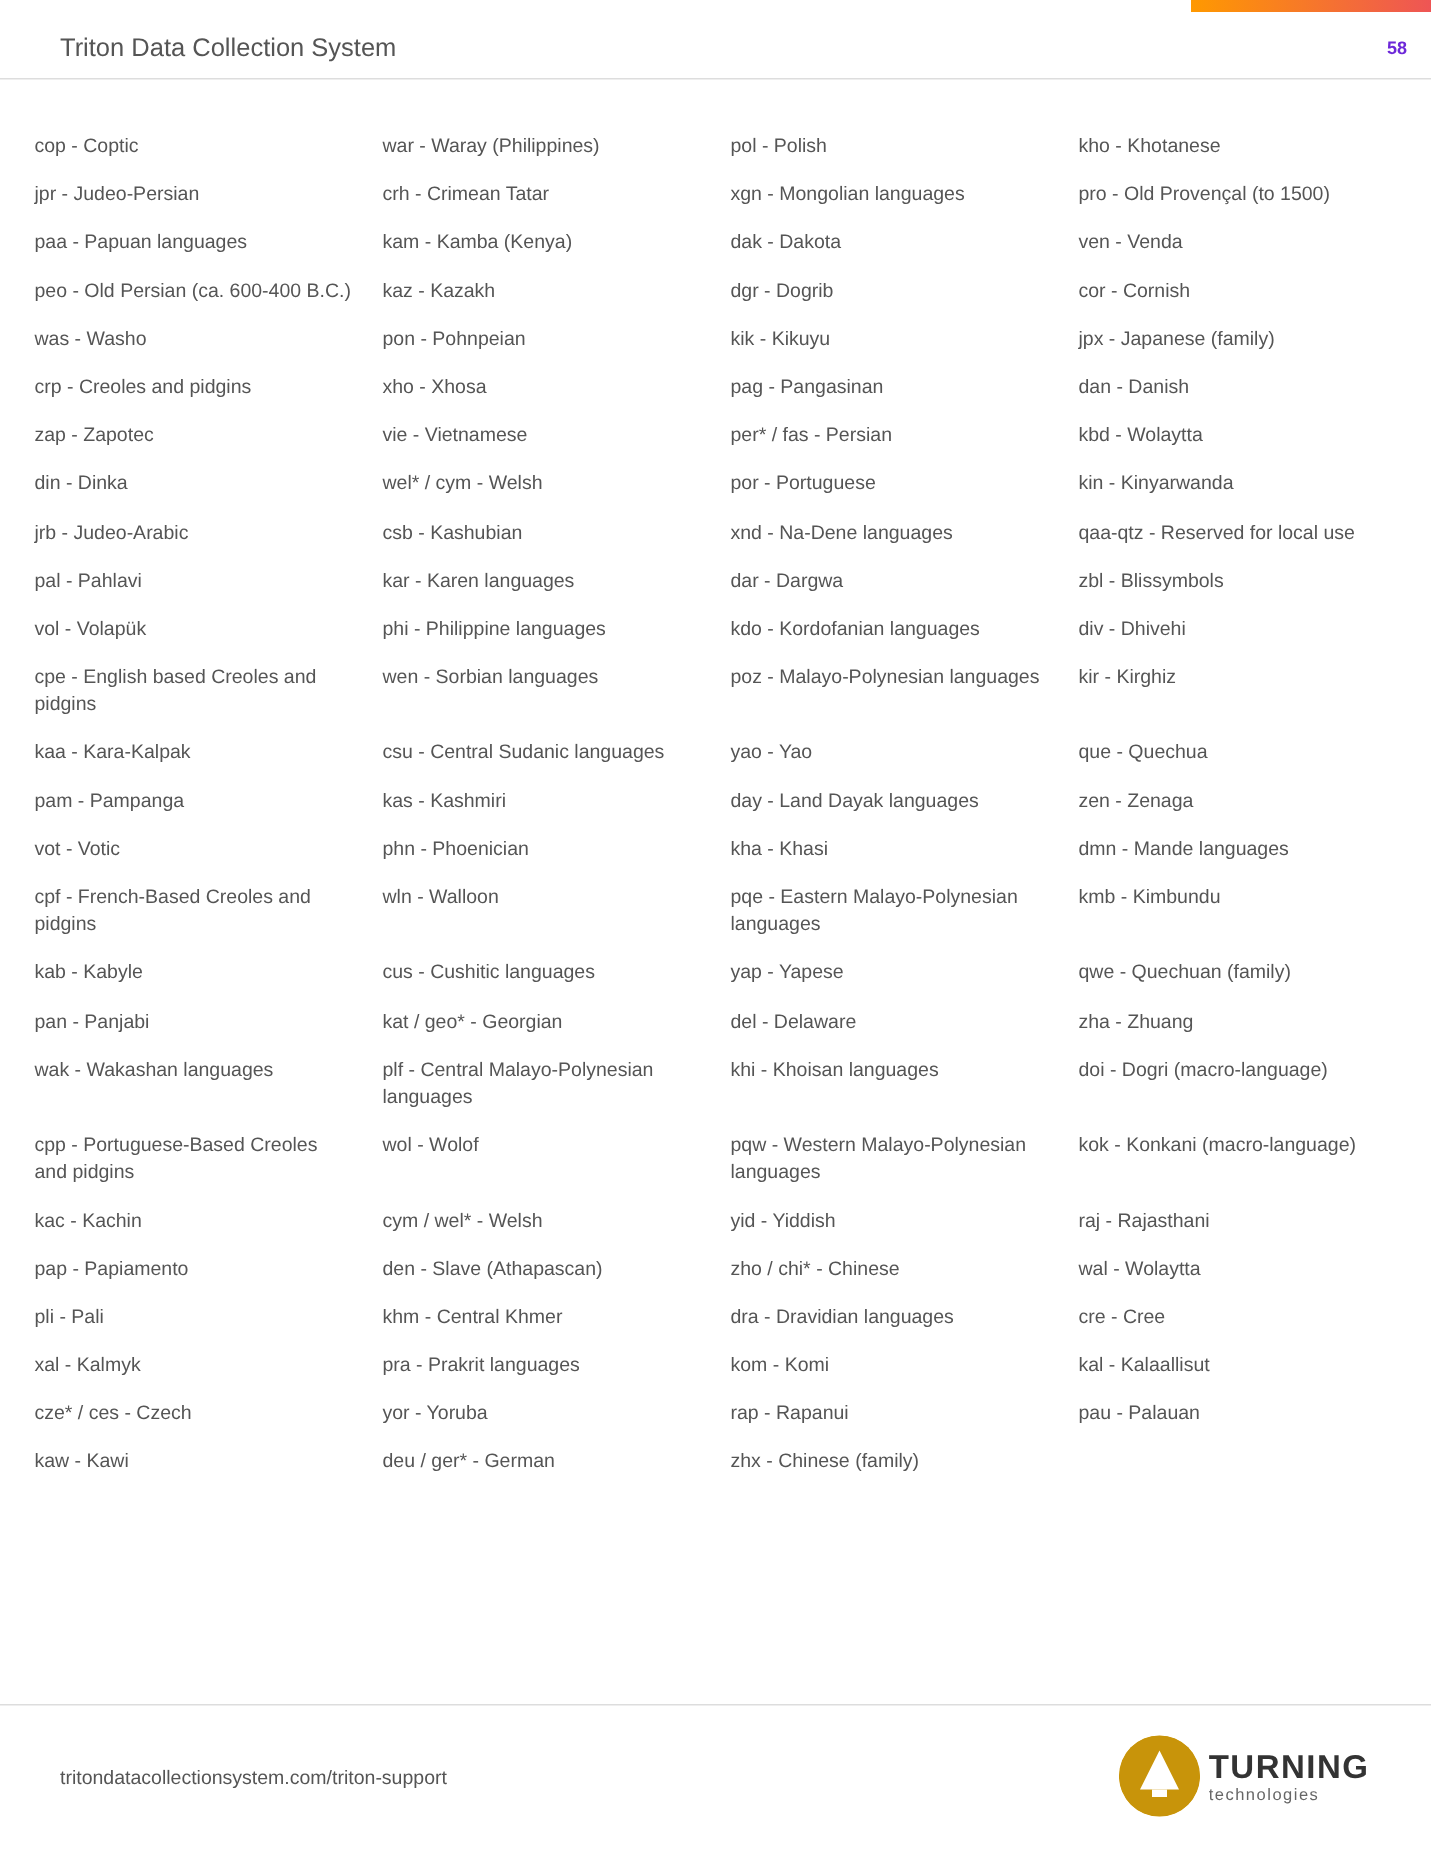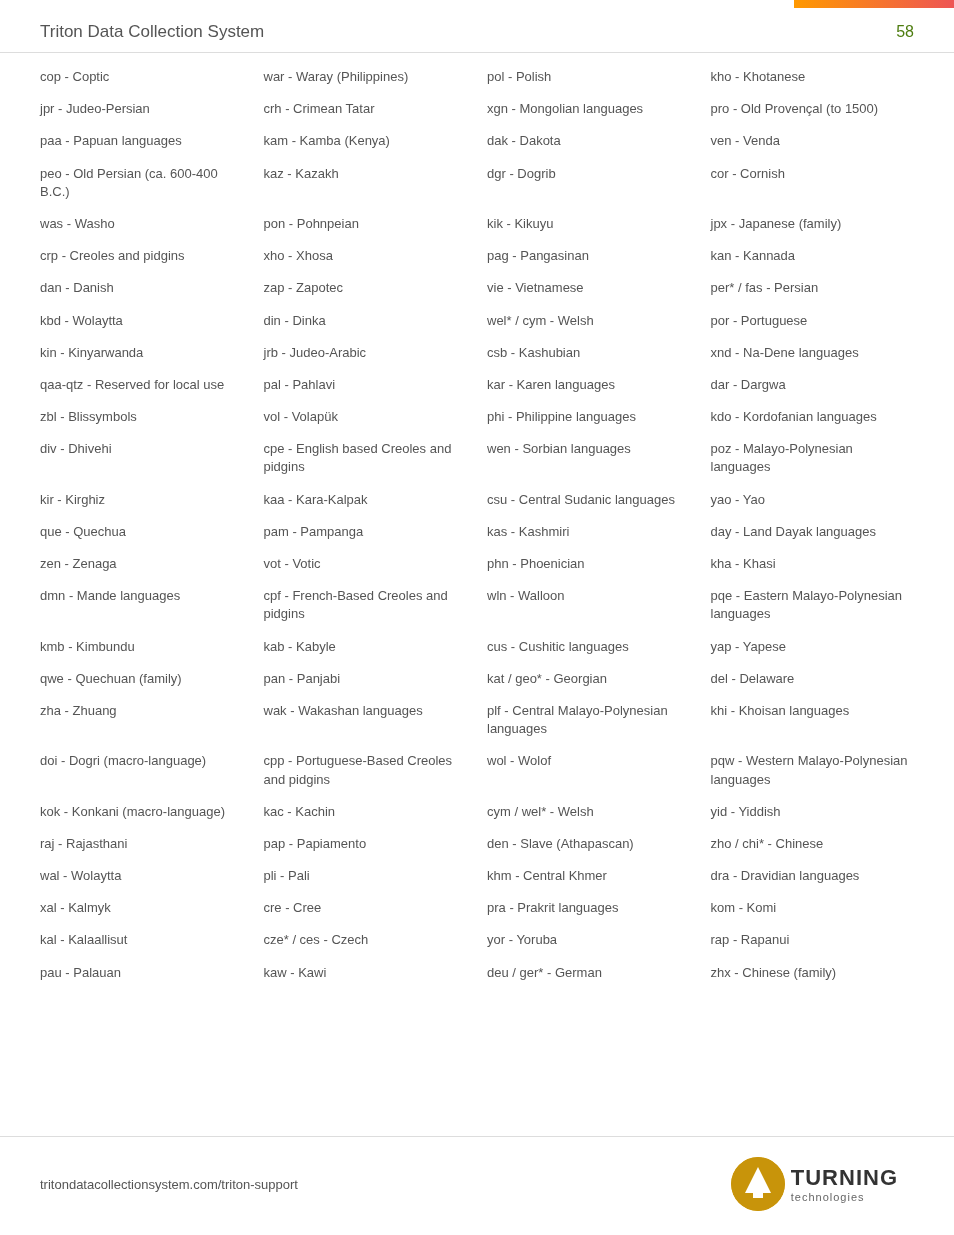--- a/index.html
+++ b/index.html
@@ -25,37 +25,38 @@
       width: 160px;
       height: 8px;
       background: linear-gradient(to right, #f90, #e55);
     }
 
     
     .header {
       display: flex;
       justify-content: space-between;
       align-items: center;
-      padding: 14px 40px 10px 40px;
+      padding: 14px 16px 10px 40px;
       border-bottom: 1px solid #ddd;
-      margin-bottom: 8px;
+      margin-bottom: 28px;
     }
     .header-title {
       font-size: 17px;
       color: #555;
       font-weight: normal;
     }
     .header-page {
-      font-size: 16px;
-      color: #4d7c0f;
+      font-size: 12px;
+      color: #6d28d9;
+      font-weight: bold;
     }
 
     
     .content {
-      padding: 0 40px;
+      padding: 0 23px;
     }
 
     
     .lang-grid {
       display: grid;
       grid-template-columns: 1fr 1fr 1fr 1fr;
       column-gap: 20px;
       row-gap: 0;
     }
 
@@ -69,21 +70,21 @@
 
     
     .footer {
       position: absolute;
       bottom: 0;
       left: 0;
       right: 0;
       display: flex;
       justify-content: space-between;
       align-items: center;
-      padding: 20px 56px 24px 40px;
+      padding: 20px 41px 24px 40px;
       border-top: 1px solid #ddd;
     }
     .footer-url {
       font-size: 13px;
       color: #555;
     }
     .footer-logo {
       display: flex;
       align-items: center;
       gap: 6px;
@@ -145,21 +146,20 @@
       <div class="lang-item">kaz - Kazakh</div>
       <div class="lang-item">dgr - Dogrib</div>
       <div class="lang-item">cor - Cornish</div>
       <div class="lang-item">was - Washo</div>
       <div class="lang-item">pon - Pohnpeian</div>
       <div class="lang-item">kik - Kikuyu</div>
       <div class="lang-item">jpx - Japanese (family)</div>
       <div class="lang-item">crp - Creoles and pidgins</div>
       <div class="lang-item">xho - Xhosa</div>
       <div class="lang-item">pag - Pangasinan</div>
-      <div class="lang-item">kan - Kannada</div>
       <div class="lang-item">dan - Danish</div>
       <div class="lang-item">zap - Zapotec</div>
       <div class="lang-item">vie - Vietnamese</div>
       <div class="lang-item">per* / fas - Persian</div>
       <div class="lang-item">kbd - Wolaytta</div>
       <div class="lang-item">din - Dinka</div>
       <div class="lang-item">wel* / cym - Welsh</div>
       <div class="lang-item">por - Portuguese</div>
       <div class="lang-item">kin - Kinyarwanda</div>
       <div class="lang-item">jrb - Judeo-Arabic</div>
@@ -214,22 +214,22 @@
       <div class="lang-item">cym / wel* - Welsh</div>
       <div class="lang-item">yid - Yiddish</div>
       <div class="lang-item">raj - Rajasthani</div>
       <div class="lang-item">pap - Papiamento</div>
       <div class="lang-item">den - Slave (Athapascan)</div>
       <div class="lang-item">zho / chi* - Chinese</div>
       <div class="lang-item">wal - Wolaytta</div>
       <div class="lang-item">pli - Pali</div>
       <div class="lang-item">khm - Central Khmer</div>
       <div class="lang-item">dra - Dravidian languages</div>
+      <div class="lang-item">cre - Cree</div>
       <div class="lang-item">xal - Kalmyk</div>
-      <div class="lang-item">cre - Cree</div>
       <div class="lang-item">pra - Prakrit languages</div>
       <div class="lang-item">kom - Komi</div>
       <div class="lang-item">kal - Kalaallisut</div>
       <div class="lang-item">cze* / ces - Czech</div>
       <div class="lang-item">yor - Yoruba</div>
       <div class="lang-item">rap - Rapanui</div>
       <div class="lang-item">pau - Palauan</div>
       <div class="lang-item">kaw - Kawi</div>
       <div class="lang-item">deu / ger* - German</div>
       <div class="lang-item">zhx - Chinese (family)</div>

